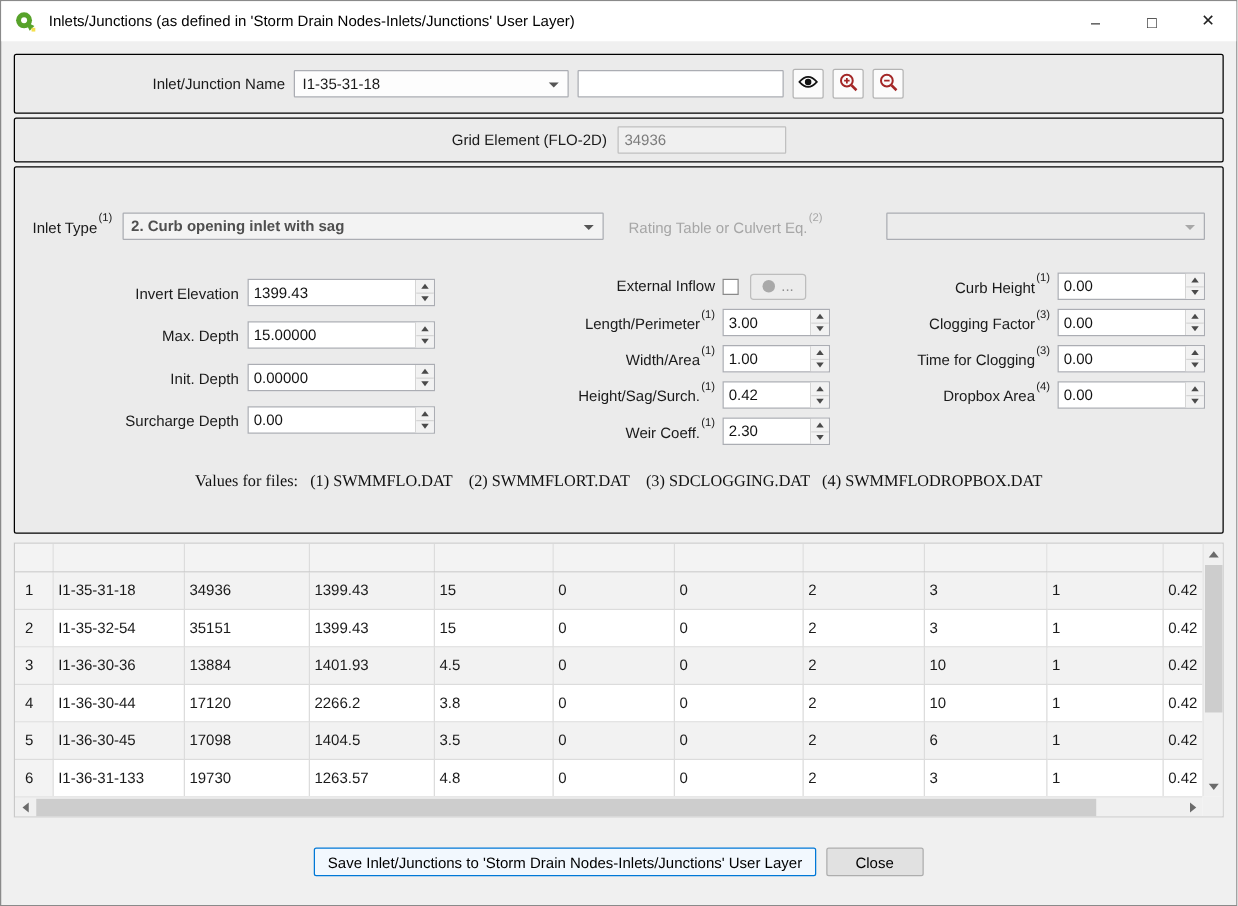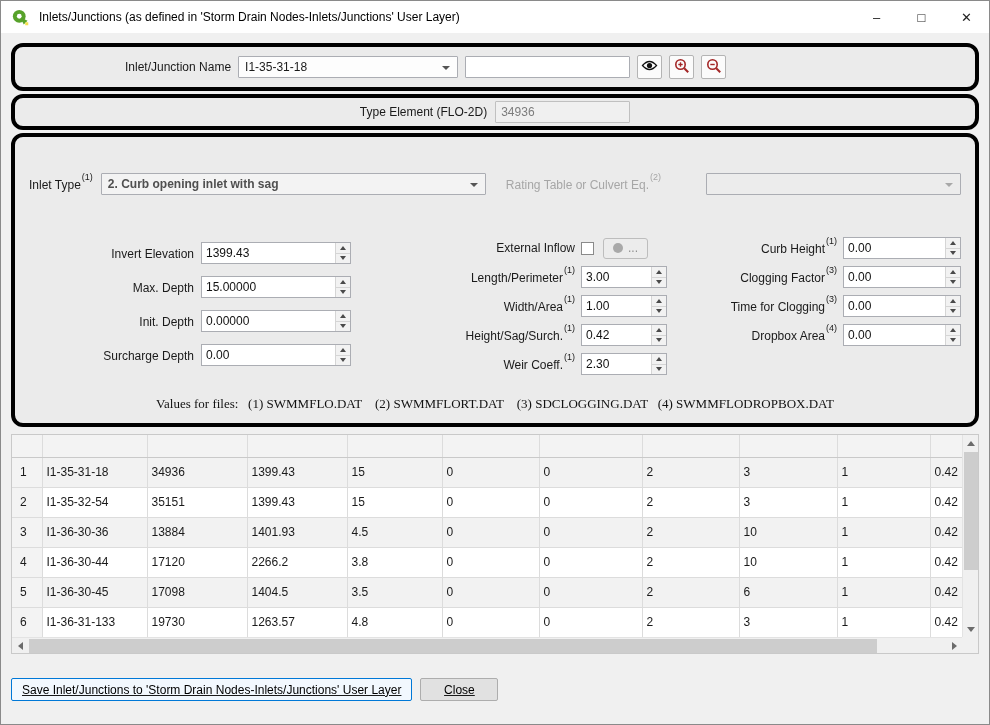--- a/index.html
+++ b/index.html
@@ -13,21 +13,21 @@
   
   .titlebar { height: 32px; background: #ffffff; display: flex; align-items: center; padding-left: 10px; }
   .titlebar .logo { width: 20px; height: 20px; display: flex; align-items: center; }
   .title-text { margin-left: 8px; font-size: 12px; color: #000; }
   .win-controls { margin-left: auto; display: flex; height: 32px; }
   .win-btn { width: 45px; height: 32px; display: flex; align-items: center; justify-content: center; font-size: 13px; color: #222; cursor: default; }
 
   .content { padding: 0 10px; }
 
   
-  .panel { background: #ebebeb; border: 4px solid #000000; border-radius: 12px; }
+  .panel { background: #ebebeb; border: 1px solid #000000; border-radius: 2px; }
   .panel-selector { margin-top: 10px; height: 48px; display: flex; align-items: center; gap: 7px; padding-left: 110px; }
   .panel-gridel  { margin-top: 3px; height: 36px; display: flex; align-items: center; justify-content: center; gap: 8px; }
   .panel-form    { margin-top: 3px; height: 294px; padding: 0 14px; }
 
   
   .flabel { font-size: 12px; color: #1a1a1a; white-space: nowrap; }
   .flabel.disabled { color: #a6a6a6; }
   .sup { font-size: 9px; position: relative; top: -4px; margin-left: 1px; }
 
   .combo { position: relative; height: 22px; background: #fdfdfd; border: 1px solid #abadb3; border-radius: 1px;
@@ -47,21 +47,21 @@
   .search-input { width: 165px; }
   .gridel-input { width: 135px; background: #f0f0f0; color: #7c7c7c; border-color: #c0c0c0; }
 
   .tool-btn { width: 25px; height: 24px; border: 1px solid #b4b4b4; background: #fbfbfb; border-radius: 2px;
               display: flex; align-items: center; justify-content: center; padding: 0; }
 
   
   .inlet-row { display: flex; align-items: center; padding-top: 36px; gap: 8px; }
   .rating-label { margin-left: 12px; }
 
-  .fields { display: flex; margin-top: 42px; }
+  .fields { display: flex; margin-top: 26px; }
   .fcol { display: flex; flex-direction: column; }
   .col-left { width: 322px; padding-top: 5px; }
   .col-mid  { width: 316px; }
   .col-right{ flex: 1; }
   .frow { display: flex; align-items: center; justify-content: flex-end; height: 22px; margin-bottom: 7px; }
   .col-left .frow { margin-bottom: 12px; }
   .frow .flabel { margin-right: 6px; }
   .col-left .ctrl { width: 150px; }
   .col-mid  .ctrl { width: 86px; }
   .col-right .ctrl { width: 118px; }
@@ -105,21 +105,21 @@
   .sb-up { top: 0; left: 0; } .sb-down { bottom: 0; left: 0; }
   .sb-left { left: 0; top: 0; } .sb-right { right: 0; top: 0; }
   .s-tri-up    { width:0;height:0;border-left:4px solid transparent;border-right:4px solid transparent;border-bottom:5px solid #6b6b6b; }
   .s-tri-down  { width:0;height:0;border-left:4px solid transparent;border-right:4px solid transparent;border-top:5px solid #6b6b6b; }
   .s-tri-left  { width:0;height:0;border-top:4px solid transparent;border-bottom:4px solid transparent;border-right:5px solid #6b6b6b; }
   .s-tri-right { width:0;height:0;border-top:4px solid transparent;border-bottom:4px solid transparent;border-left:5px solid #6b6b6b; }
   .vthumb { position: absolute; top: 17px; left: 1px; width: 14px; height: 118px; background: #cdcdcd; }
   .hthumb { position: absolute; left: 17px; top: 1px; height: 14px; width: 848px; background: #cdcdcd; }
 
   
-  .footer { margin-top: 24px; display: flex; justify-content: flex-start; gap: 8px; text-decoration: underline; }
+  .footer { margin-top: 24px; display: flex; justify-content: center; gap: 8px; }
   .btn { height: 23px; display: flex; align-items: center; justify-content: center; border-radius: 2px;
          font: 12px "Liberation Sans", sans-serif; color: #000; }
   .save-btn { border: 1px solid #0078d7; background: #f2f8fe; padding: 0 10px; }
   .close-btn { border: 1px solid #adadad; background: #e1e1e1; width: 78px; }
 </style>
 </head>
 <body>
 
 <div class="window">
 
@@ -172,21 +172,21 @@
           <svg width="16" height="16" viewBox="0 0 16 16">
             <circle cx="6.5" cy="6.5" r="4.7" fill="none" stroke="#a32626" stroke-width="1.6"></circle>
             <line x1="10.2" y1="10.2" x2="14.2" y2="14.2" stroke="#a32626" stroke-width="2"></line>
             <line x1="4.3" y1="6.5" x2="8.7" y2="6.5" stroke="#a32626" stroke-width="1.4"></line>
           </svg>
         </span>
       </button>
     </div>
 
     <div class="panel panel-gridel">
-      <span class="flabel">Type Element (FLO-2D)</span>
+      <span class="flabel">Grid Element (FLO-2D)</span>
       <input class="tinput gridel-input" disabled="" value="34936" style="">
     </div>
 
     <div class="panel panel-form">
 
       <div class="inlet-row">
         <span class="flabel"><span>Inlet Type</span><sup class="sup">(1)</sup></span>
         <div class="combo type-combo">
           <span class="combo-text">2. Curb opening inlet with sag</span>
           <i class="arrow"></i>

